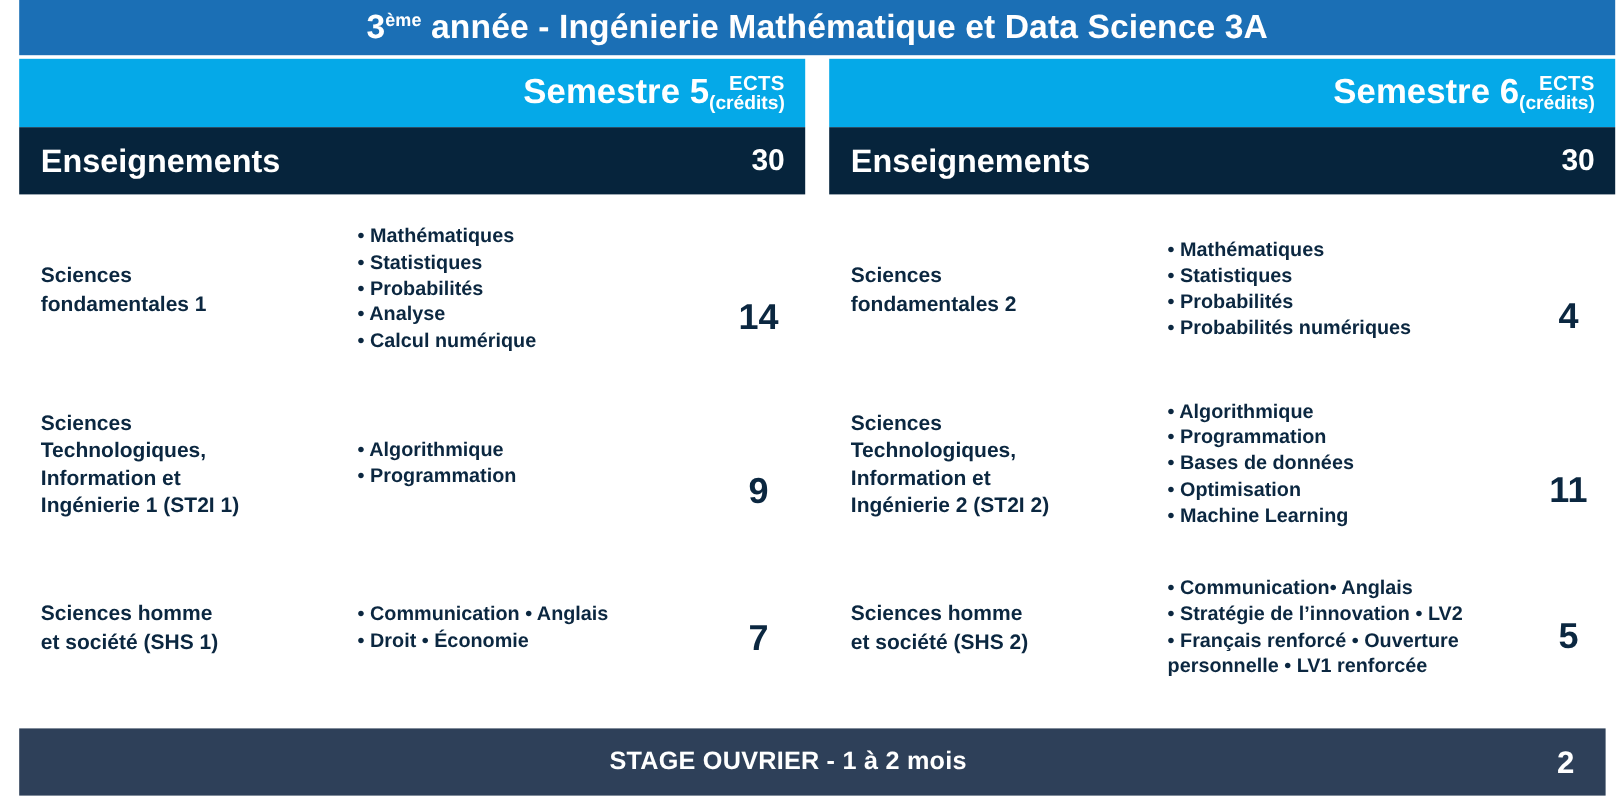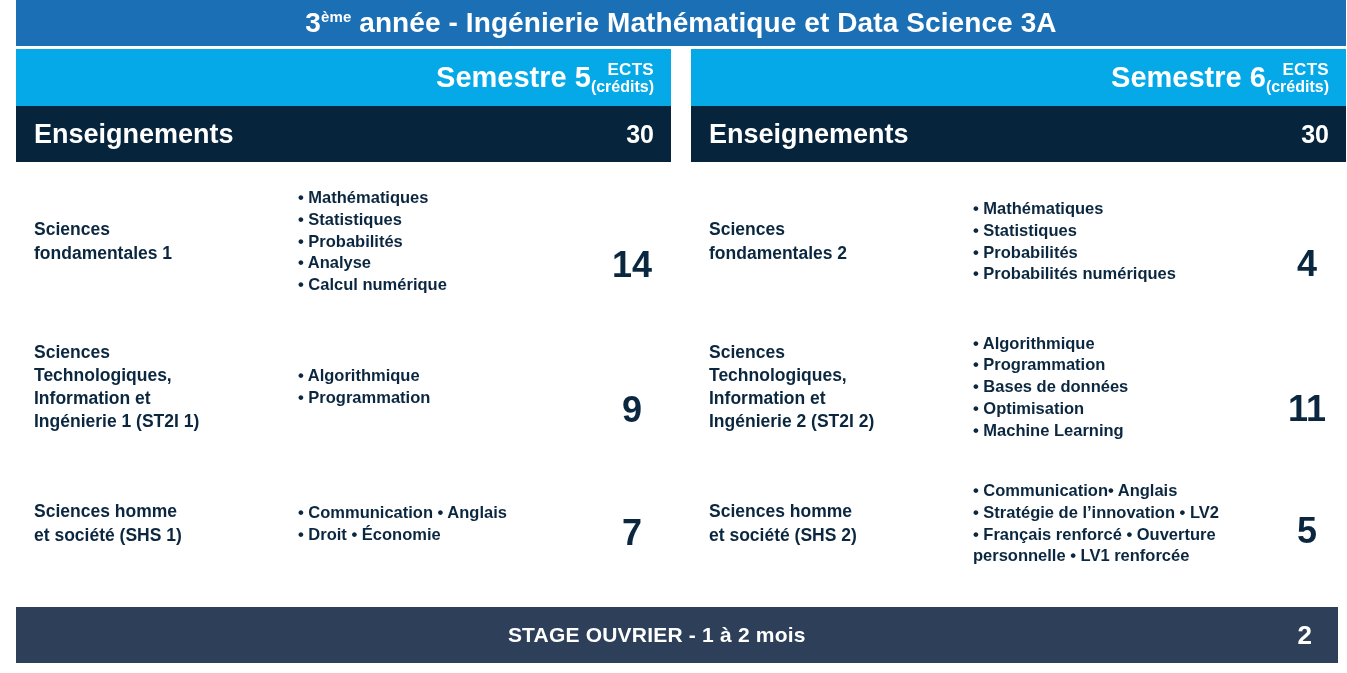--- a/index.html
+++ b/index.html
@@ -139,21 +139,21 @@
     font-size: 16.5px;
     font-weight: bold;
     line-height: 1.32;
     color: #0b2740;
     padding-right: 6px;
   }
   .block-credits {
     width: 78px;
     flex: 0 0 78px;
     text-align: center;
-    font-size: 36px;
+    font-size: 30px;
     font-weight: bold;
     color: #0b2740;
   }
 
   
   .blk-h1 { height: 143px; }
   .blk-h2 { height: 148px; }
   .blk-h3 { height: 125px; }
 
   .credit-pad-1 { padding-top: 46px; }

